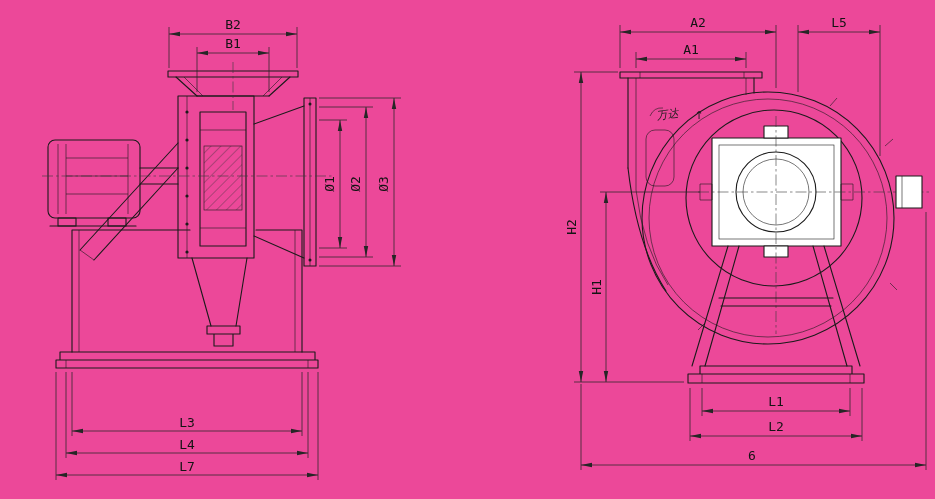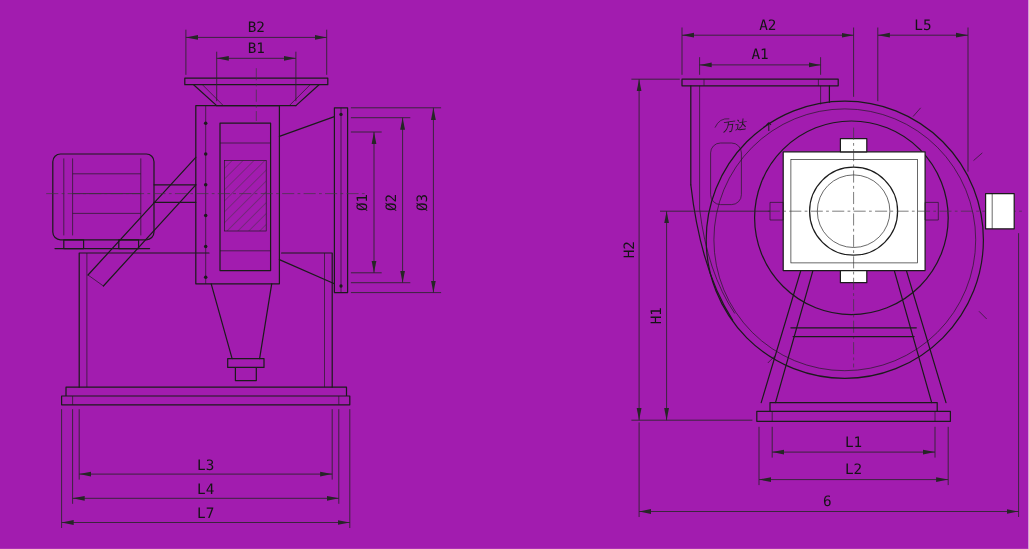--- a/index.html
+++ b/index.html
@@ -1,16 +1,16 @@
 <!DOCTYPE html>
 <html><head>
 <meta charset="utf-8">
 <style>
   html,body { margin:0; padding:0; background:#ffffff; }
-  .stage { width:935px; height:499px; background:#a21caf; position:relative; overflow:hidden;
+  .stage { width:935px; height:499px; background:#ec4899; position:relative; overflow:hidden;
            font-family:"DejaVu Sans", sans-serif; }
   svg { display:block; }
   .ln   { stroke:#1b1b1b; stroke-width:1.1; fill:none; stroke-linecap:round; stroke-linejoin:round; }
   .thin { stroke:#1b1b1b; stroke-width:0.6; fill:none; }
   .dim  { stroke:#262626; stroke-width:0.75; fill:none; }
   .cl   { stroke:#3a3a3a; stroke-width:0.6; stroke-dasharray:11 3 2.5 3; fill:none; }
   .fillw{ fill:#ffffff; }
   .dot  { fill:#1b1b1b; stroke:none; }
   .dimtxt { font-family:"DejaVu Sans Mono", monospace; font-size:13px; fill:#141414; }
   .logotxt{ font-family:"DejaVu Sans", sans-serif; font-style:italic; font-size:11px; fill:#1b1b1b; }

